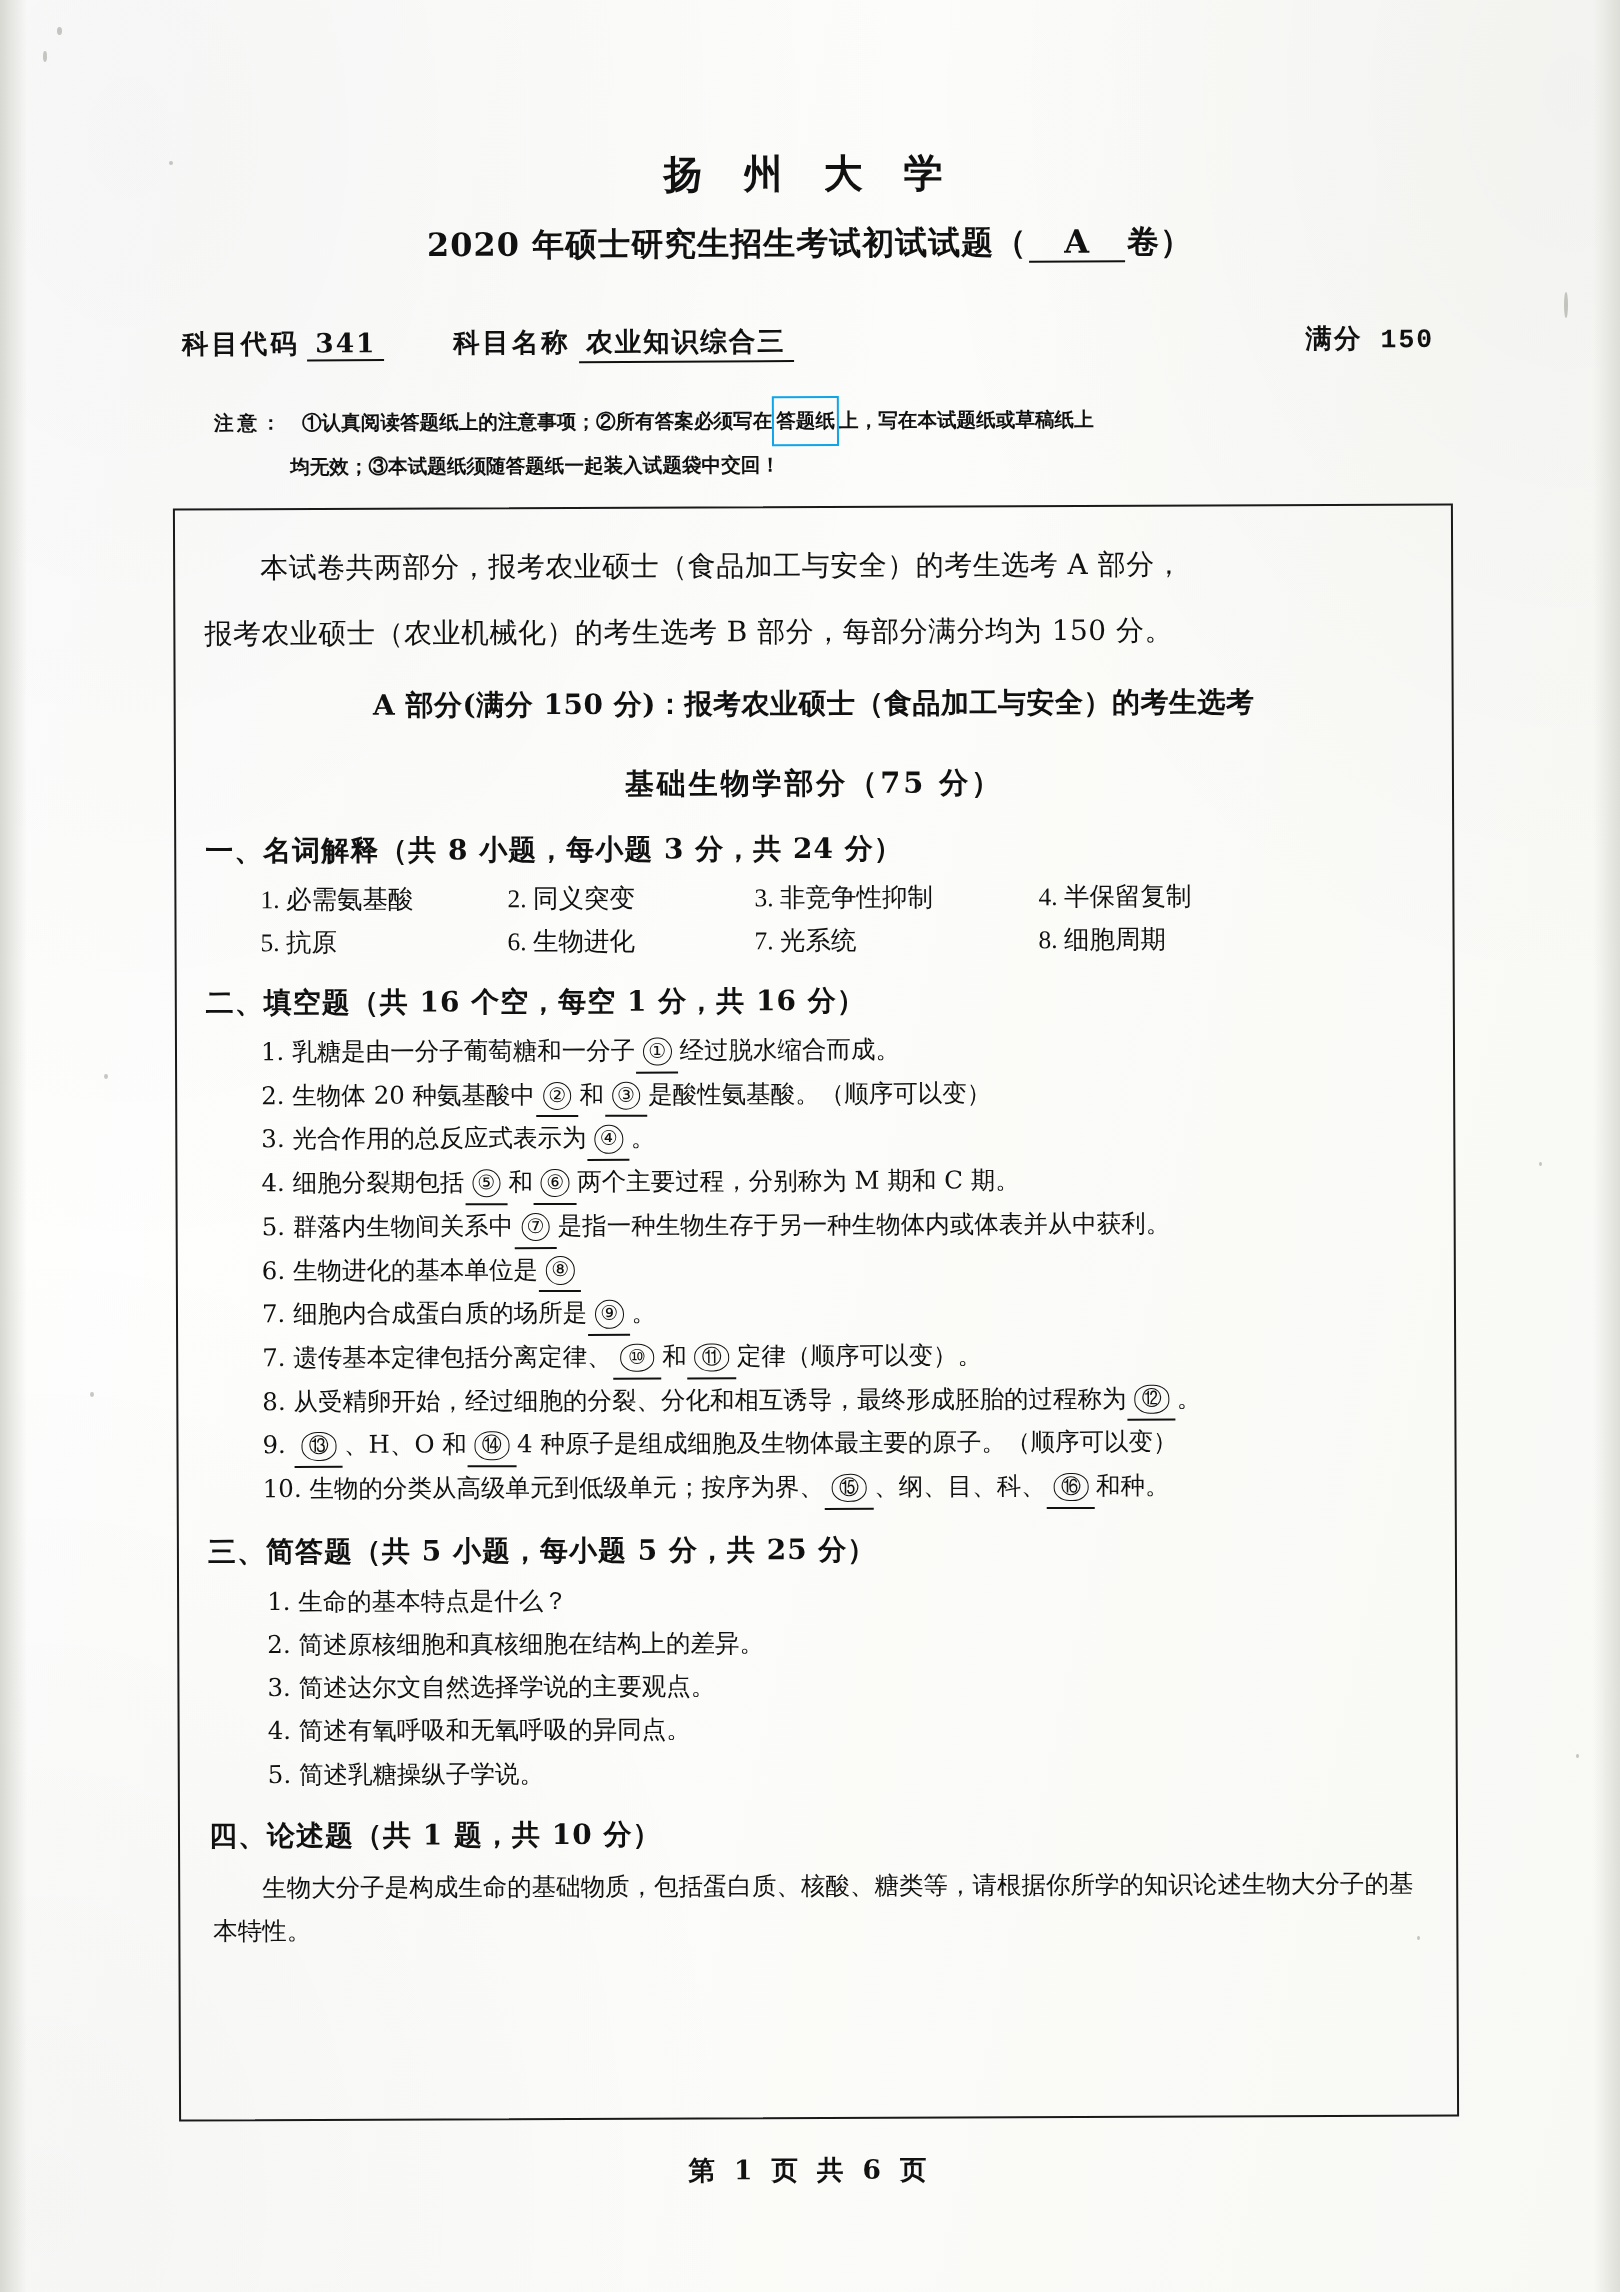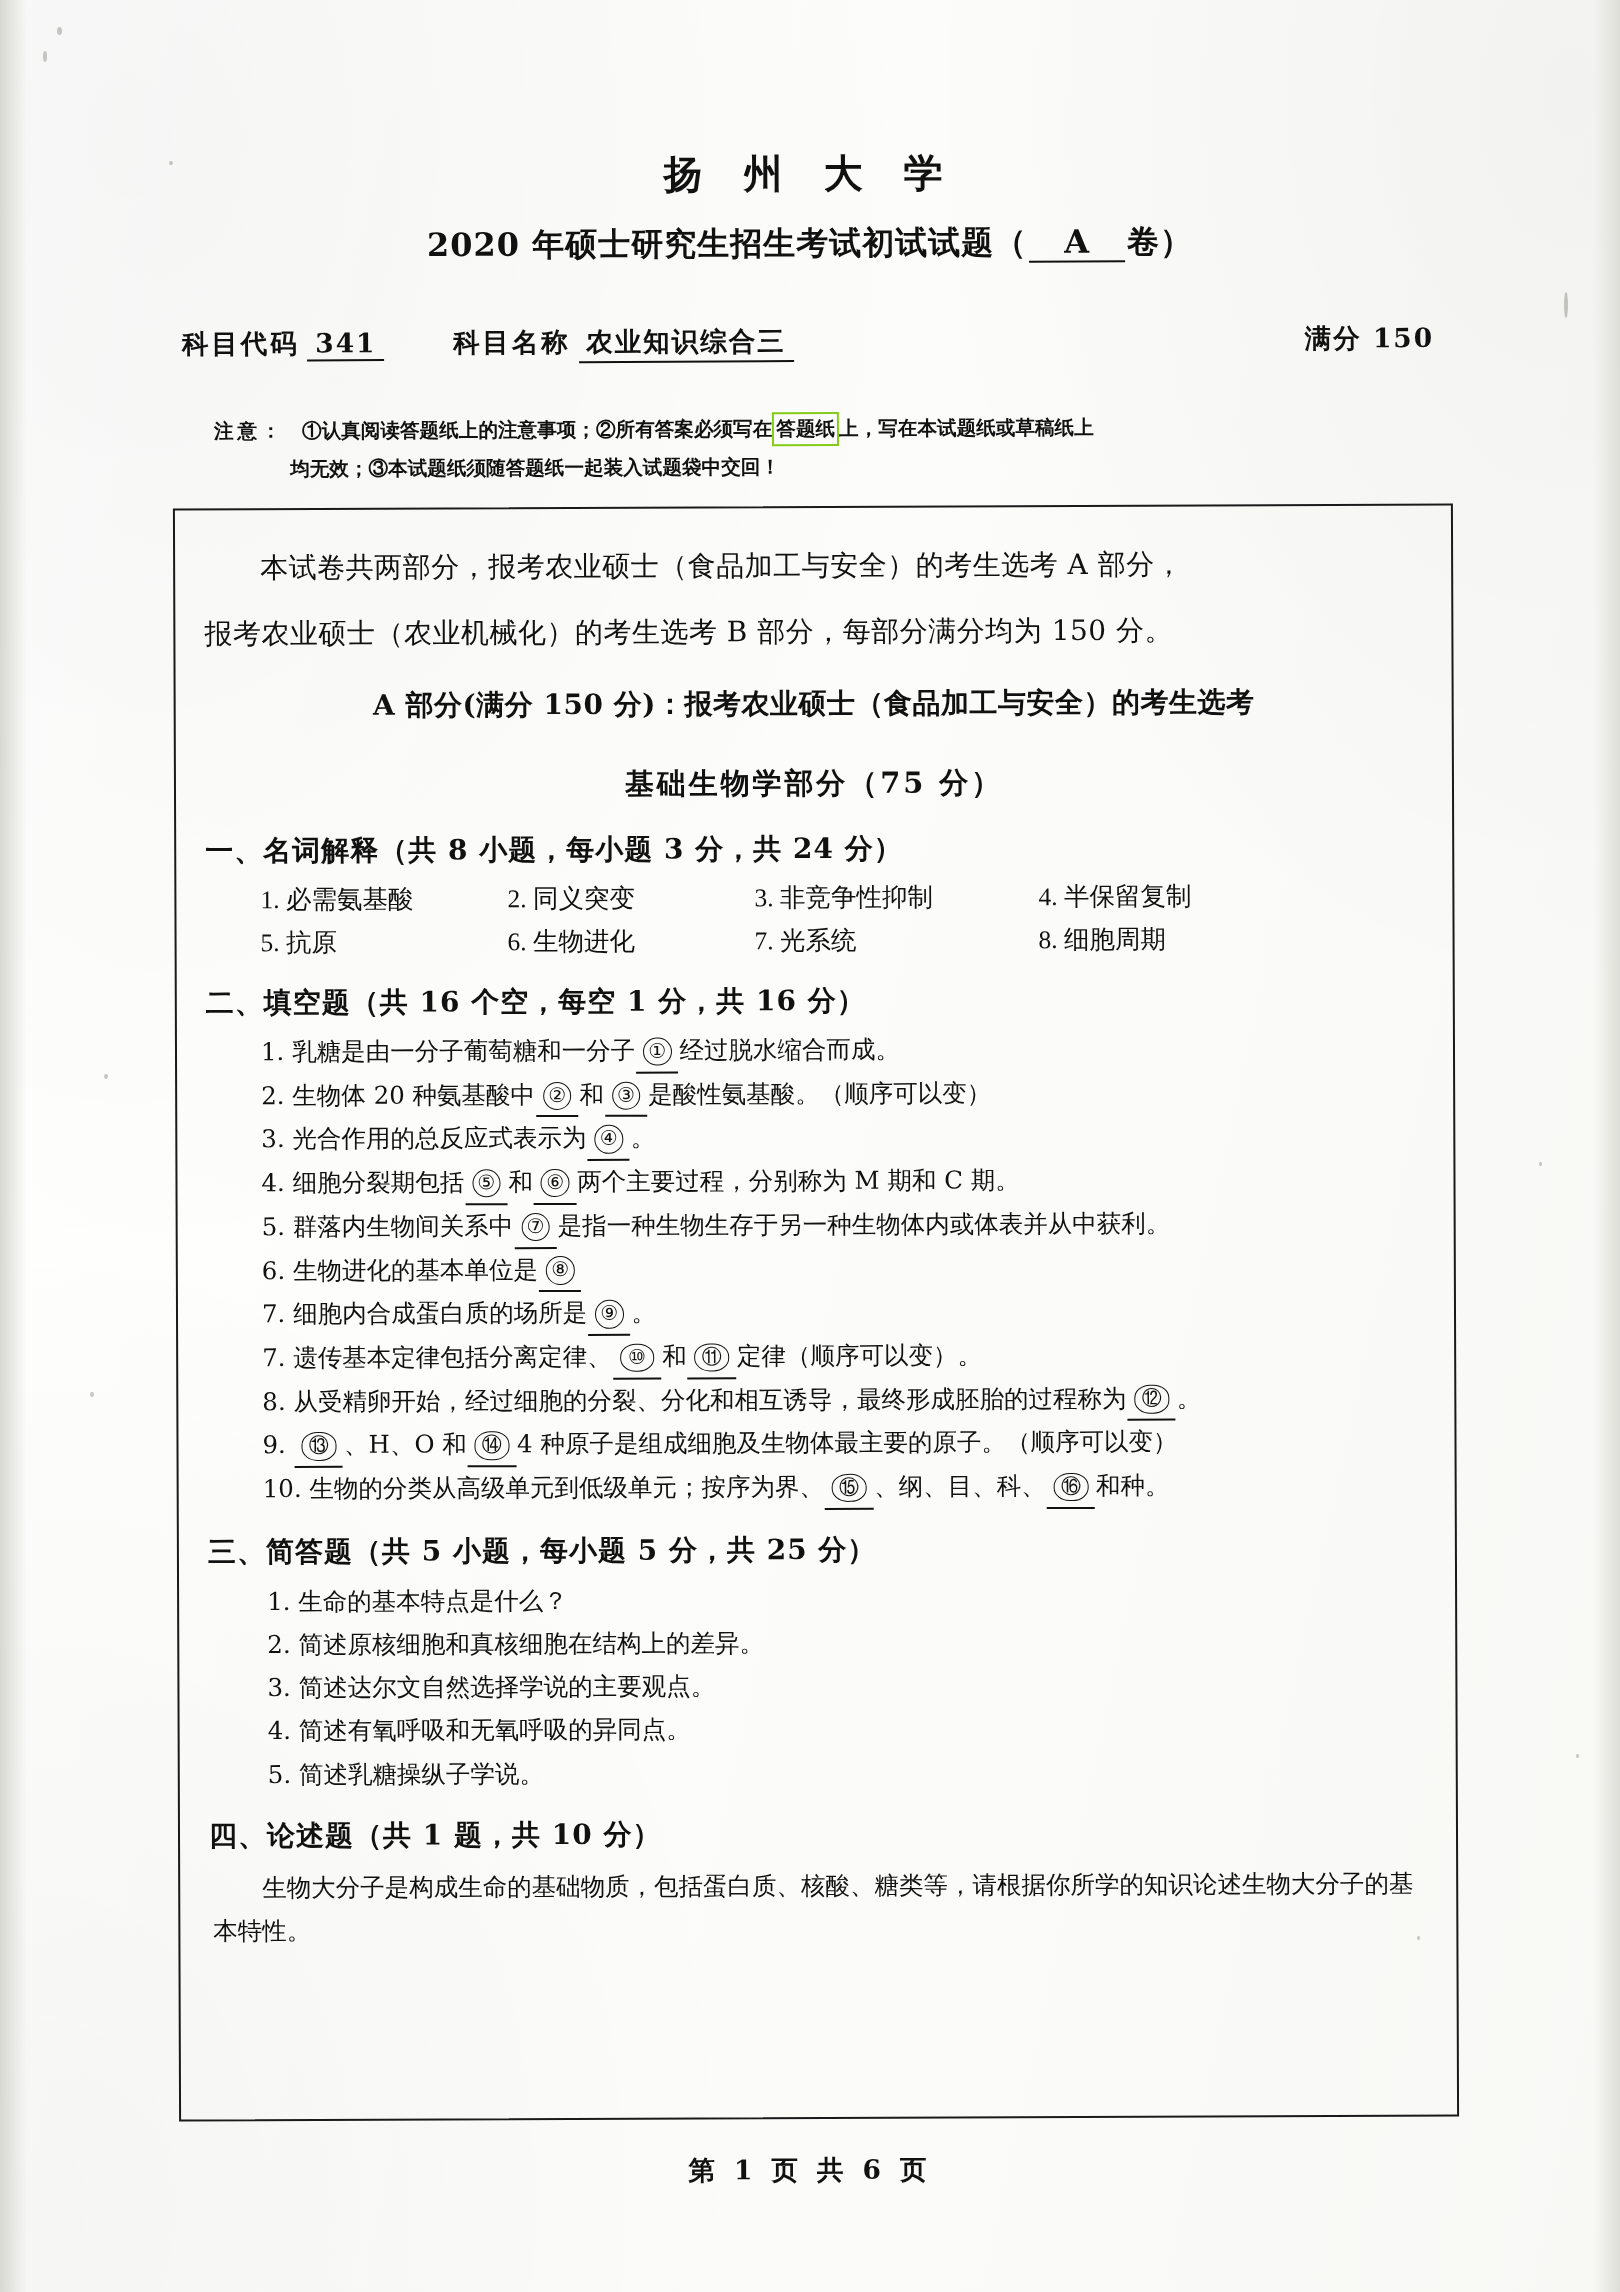--- a/index.html
+++ b/index.html
@@ -97,41 +97,41 @@
     border-bottom: 2.9px solid #111;
     padding: 0 7.8px 1px 7.8px;
     margin: 0 7.8px;
     letter-spacing: 2px;
   }
   .subject-line .gap { width: 61px; display: inline-block; }
   .subject-line .full-score {
     margin-left: auto;
     letter-spacing: 2px;
     padding-right: 9.8px;
+    font-family: Liberation Mono, monospace;
   }
 
   
   .notice {
     position: absolute;
     top: 396px;
     left: 214px;
     right: 125px;
     font-size: 19.6px;
     line-height: 1.95;
     font-weight: bold;
     font-family: "DejaVu Serif", "Liberation Serif", serif;
     transform: rotate(-0.25deg);
   }
   .notice .nlabel { letter-spacing: 3.9px; margin-right: 17.6px; }
   .notice .boxed {
     display: inline-block;
-    border: 2px solid #84cc16;
-    padding: 4px 2px;
+    border: 2px solid #0ea5e9;
+    padding: 12px 2px;
     line-height: 1.1;
-    margin-top: 16px;
   }
   .notice .line2 { padding-left: 76px; display: block; }
 
   
   .body-box {
     position: absolute;
     top: 506px;
     left: 176px;
     width: 1280px;
     height: 1613px;

